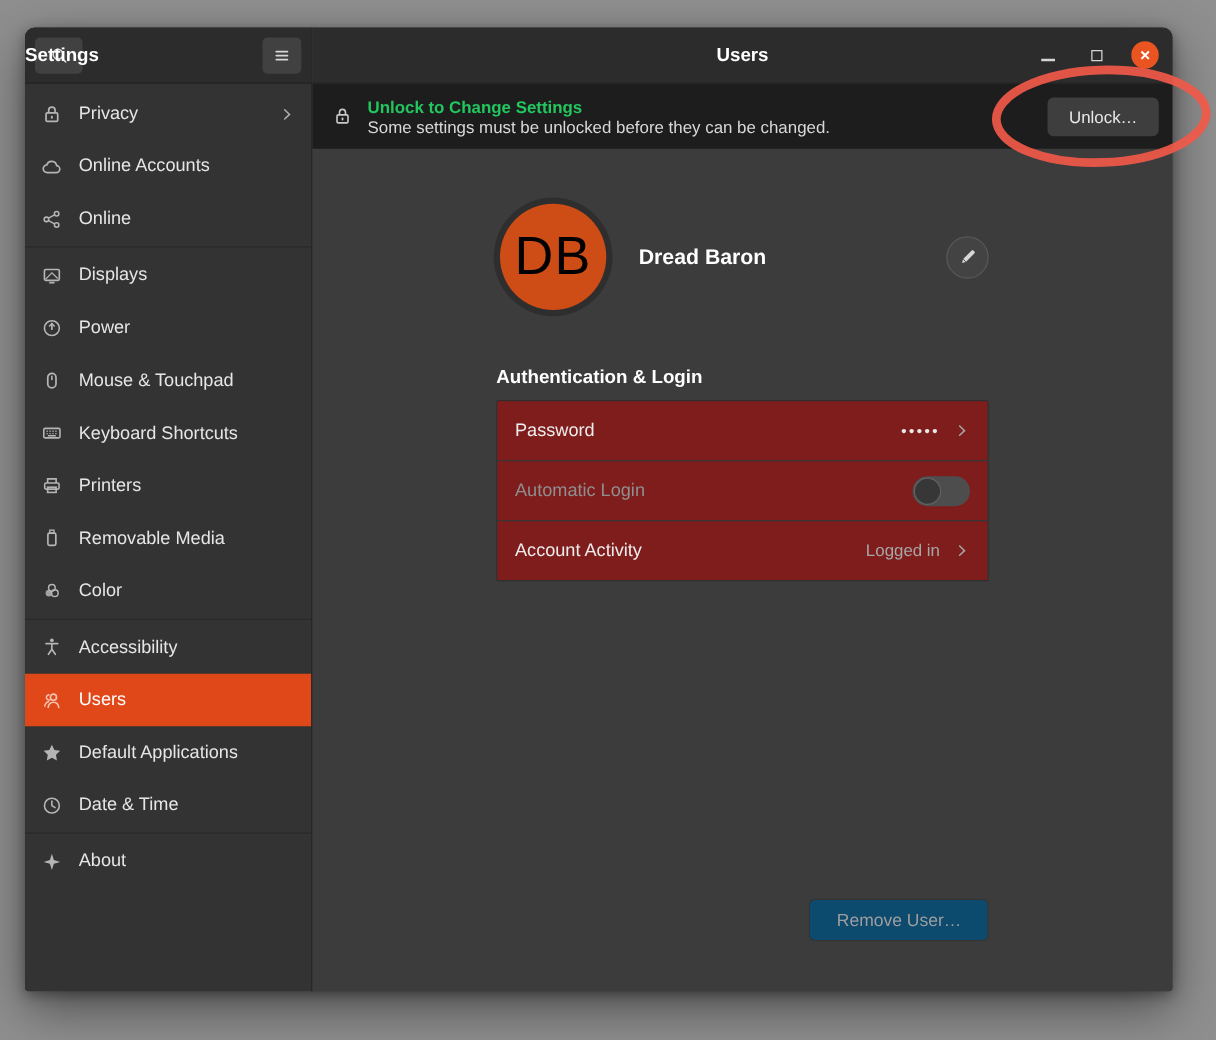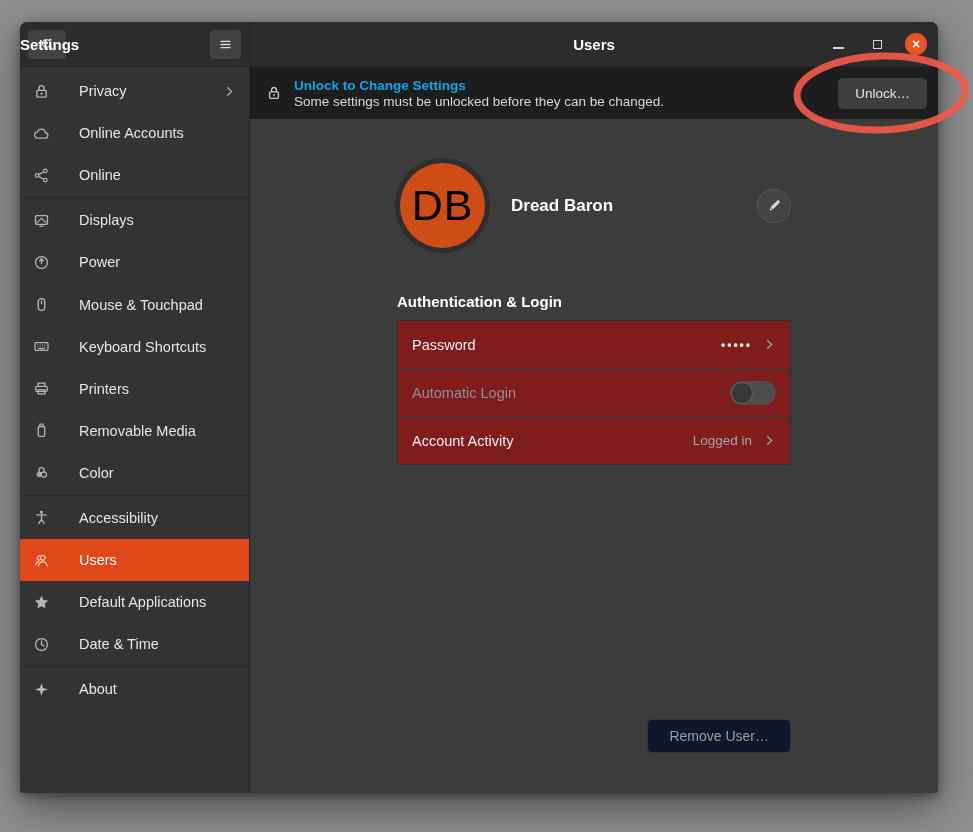--- a/index.html
+++ b/index.html
@@ -21,21 +21,21 @@
 
   
   .sidebar{background:#333333;display:flex;flex-direction:column;border-right:1px solid #242424;min-width:0}
   .sidebar-header{height:44px;flex:none;background:#2c2c2c;display:flex;align-items:center;padding:0 8px;border-bottom:1px solid #232323;position:relative}
   .icon-btn{width:38px;height:29px;background:#414141;border-radius:4px;display:flex;align-items:center;justify-content:center;color:#d8d8d8}
   .icon-btn .ic{width:15px;height:15px;display:block}
   .icon-btn .ic svg{width:100%;height:100%;display:block}
   .menu-btn{width:31px;margin-left:auto}
   .sidebar-title{position:absolute;left:0;right:0;text-align:left;font-weight:bold;font-size:15px;color:#ffffff;pointer-events:none}
   .nav{flex:1;padding-top:3px;overflow:hidden}
-  .nav-item{height:42.1px;display:flex;align-items:center;padding:0 13px;color:#e6e6e6;font-size:14.5px;gap:29px;cursor:pointer}
+  .nav-item{height:42.1px;display:flex;align-items:center;padding:0 13px;color:#e6e6e6;font-size:14.5px;gap:13px;cursor:pointer}
   .nav-item .icon{width:17px;height:17px;color:#b5b5b5;flex:none}
   .nav-item .icon svg{width:100%;height:100%;display:block}
   .nav-item .lbl{white-space:nowrap;overflow:hidden}
   .nav-item.selected{background:#E0481A;color:#fff}
   .nav-item.selected .icon{color:#f5c5b2}
   .nav-sep{height:1px;background:#2a2a2a;margin:1px 0}
   .chev{margin-left:auto;width:13px;height:13px;color:#aeaeae}
   .chev svg{width:100%;height:100%;display:block}
 
   
@@ -45,21 +45,21 @@
   .win-controls{position:absolute;right:11px;top:0;height:100%;display:flex;align-items:center;gap:17px}
   .win-btn{width:22px;height:22px;display:flex;align-items:center;justify-content:center}
   .min-glyph{width:11px;height:2px;background:#d5d5d5;transform:translateY(4px)}
   .max-glyph{width:9px;height:9px;border:1.5px solid #d5d5d5;box-sizing:border-box}
   .close-btn{width:22px;height:22px;border-radius:50%;background:#E95420;color:#fff;display:flex;align-items:center;justify-content:center;font-size:14px;font-weight:bold;line-height:1}
 
   .banner{height:52px;flex:none;background:#1d1d1d;display:flex;align-items:center;padding:0 11px 0 16px;gap:12px}
   .banner .lock{width:16px;height:16px;color:#c9c9c9;flex:none}
   .banner .lock svg{width:100%;height:100%;display:block}
   .banner-text{display:flex;flex-direction:column;gap:1px;min-width:0}
-  .banner-title{font-size:13.5px;font-weight:bold;color:#0ea5e9;white-space:nowrap}
+  .banner-title{font-size:13.5px;font-weight:bold;color:#22c55e;white-space:nowrap}
   .banner-sub{font-size:13.5px;color:#d8d8d8;white-space:nowrap}
   .unlock-btn{margin-left:auto;flex:none;background:#3e3e3e;color:#e8e8e8;font-size:13.5px;padding:8px 17px;border-radius:5px}
 
   .main-col{width:394px;margin:0 auto;display:flex;flex-direction:column;flex:1;min-height:0}
   .profile-row{margin-top:44px;display:flex;align-items:center;flex:none}
   .avatar{width:85px;height:85px;margin-left:3px;border-radius:50%;background:#CE4C15;box-shadow:0 0 0 5px #2e2e2e;display:flex;align-items:center;justify-content:center;flex:none}
   .avatar-initials{font-size:43px;color:#000000;letter-spacing:1px}
   .profile-name{margin-left:26px;font-size:17px;font-weight:bold;color:#ffffff}
   .edit-btn{margin-left:auto;width:34px;height:34px;border-radius:50%;background:#434343;border:1px solid #585858;color:#d6d6d6;display:flex;align-items:center;justify-content:center;box-sizing:border-box}
   .edit-btn span{width:15px;height:15px;display:block}
@@ -71,21 +71,21 @@
   .row + .row{border-top:1px solid #363636}
   .row-label{font-size:14.5px;color:#ededed}
   .row-label.dim{color:#8f8f8f}
   .row-value{margin-left:auto;font-size:13.5px;color:#a6a6a6}
   .row-value.dots{color:#e8e8e8;letter-spacing:2px;font-size:12px;font-weight:bold}
   .chev2{width:13px;height:13px;color:#a6a6a6;flex:none}
   .chev2 svg{width:100%;height:100%;display:block}
   .toggle{margin-left:auto;width:46px;height:24px;border-radius:12px;background:#4d4d4d;position:relative;flex:none}
   .toggle .knob{position:absolute;left:1px;top:1px;width:22px;height:22px;border-radius:50%;background:#373737;border:1px solid #616161;box-sizing:border-box}
 
-  .remove-btn{margin-top:auto;margin-bottom:40px;align-self:flex-end;background:#0f172a;border:1px solid #343434;color:#9e9e9e;font-size:14px;padding:8px 21px;border-radius:5px}
+  .remove-btn{margin-top:auto;margin-bottom:40px;align-self:flex-end;background:#0c4a6e;border:1px solid #343434;color:#9e9e9e;font-size:14px;padding:8px 21px;border-radius:5px}
 
   .annotation-svg{position:absolute;left:797px;top:56px;width:168px;height:74px;overflow:visible;z-index:60;pointer-events:none}
 </style>
 </head>
 <body>
 
 <div class="window">
 
   <aside class="sidebar">
     <div class="sidebar-header">

